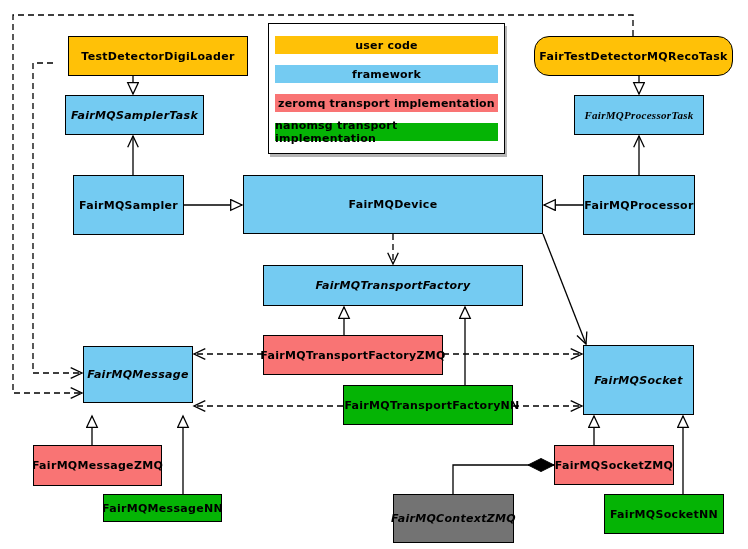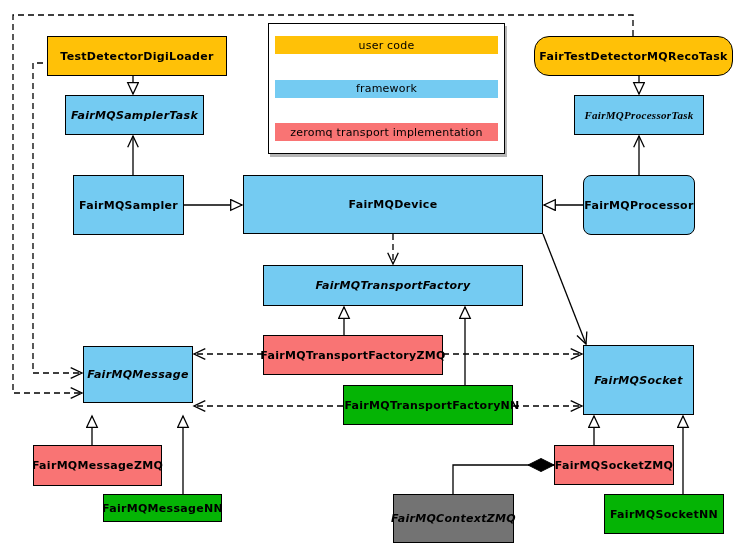--- a/index.html
+++ b/index.html
@@ -47,20 +47,21 @@
     padding: 12px 6px;
   }
   .legend-item {
     height: 18px;
     display: flex;
     align-items: center;
     justify-content: center;
     font-size: 11px;
     color: #000000;
     letter-spacing: 0.2px;
+    font-weight: bold;
   }
 </style>
 </head>
 <body>
 
 <div id="stage">
 
   <svg id="edges-svg" xmlns="http://www.w3.org/2000/svg">
     <defs>
       <marker id="mk-triangle" markerUnits="userSpaceOnUse" markerWidth="14" markerHeight="14" refX="12" refY="6" orient="auto">
@@ -92,38 +93,39 @@
         <polyline points="183,494 183,416" fill="none" stroke="#000000" stroke-width="1.3" marker-end="url(#mk-triangle)"></polyline>
         <polyline points="594,445 594,416" fill="none" stroke="#000000" stroke-width="1.3" marker-end="url(#mk-triangle)"></polyline>
         <polyline points="683,494 683,416" fill="none" stroke="#000000" stroke-width="1.3" marker-end="url(#mk-triangle)"></polyline>
         <polyline points="453,494 453,465 554,465" fill="none" stroke="#000000" stroke-width="1.3" marker-end="url(#mk-diamond)"></polyline>
         <polyline points="53,63 33,63 33,373 82,373" fill="none" stroke="#000000" stroke-width="1.3" stroke-dasharray="6 4" marker-end="url(#mk-open)"></polyline>
         <polyline points="633,36 633,15 13,15 13,393 82,393" fill="none" stroke="#000000" stroke-width="1.3" stroke-dasharray="6 4" marker-end="url(#mk-open)"></polyline>
       </g>
   </svg>
 
   <div id="nodes-layer">
-      <div class="node" style="left: 47px; top: 36px; width: 180px; height: 40px; background: rgb(255, 193, 7);">TestDetectorDigiLoader</div>
+      <div class="node" style="left: 68px; top: 36px; width: 180px; height: 40px; background: rgb(255, 193, 7);">TestDetectorDigiLoader</div>
       <div class="node" style="left: 534px; top: 36px; width: 199px; height: 40px; background: rgb(255, 193, 7); border-radius: 15px;">FairTestDetectorMQRecoTask</div>
       <div class="node abstract" style="left: 65px; top: 95px; width: 139px; height: 40px; background: rgb(116, 203, 242);">FairMQSamplerTask</div>
       <div class="node abstract" style="left: 574px; top: 95px; width: 130px; height: 40px; background: rgb(116, 203, 242); font-family: Liberation Serif, serif;">FairMQProcessorTask</div>
       <div class="node" style="left: 73px; top: 175px; width: 111px; height: 60px; background: rgb(116, 203, 242);">FairMQSampler</div>
       <div class="node" style="left: 243px; top: 175px; width: 300px; height: 59px; background: rgb(116, 203, 242);">FairMQDevice</div>
-      <div class="node" style="left: 583px; top: 175px; width: 112px; height: 60px; background: rgb(116, 203, 242); border-radius: 8px;">FairMQProcessor</div>
+      <div class="node" style="left: 583px; top: 175px; width: 112px; height: 60px; background: rgb(116, 203, 242);">FairMQProcessor</div>
       <div class="node abstract" style="left: 263px; top: 265px; width: 260px; height: 41px; background: rgb(116, 203, 242);">FairMQTransportFactory</div>
       <div class="node" style="left: 263px; top: 335px; width: 180px; height: 40px; background: rgb(249, 116, 116);">FairMQTransportFactoryZMQ</div>
       <div class="node" style="left: 343px; top: 385px; width: 170px; height: 40px; background: rgb(5, 180, 5); padding-left: 8px;">FairMQTransportFactoryNN</div>
       <div class="node abstract" style="left: 83px; top: 346px; width: 110px; height: 57px; background: rgb(116, 203, 242);">FairMQMessage</div>
       <div class="node abstract" style="left: 583px; top: 345px; width: 111px; height: 70px; background: rgb(116, 203, 242);">FairMQSocket</div>
       <div class="node" style="left: 33px; top: 445px; width: 129px; height: 41px; background: rgb(249, 116, 116);">FairMQMessageZMQ</div>
       <div class="node" style="left: 103px; top: 494px; width: 119px; height: 28px; background: rgb(5, 180, 5);">FairMQMessageNN</div>
       <div class="node" style="left: 393px; top: 494px; width: 121px; height: 49px; background: #737373; font-style: italic;">FairMQContextZMQ</div>
       <div class="node" style="left: 554px; top: 445px; width: 120px; height: 40px; background: rgb(249, 116, 116);">FairMQSocketZMQ</div>
       <div class="node" style="left: 604px; top: 494px; width: 120px; height: 40px; background: rgb(5, 180, 5);">FairMQSocketNN</div>
     </div>
 
   <div id="legend-box" style="left: 268px; top: 23px; width: 237px; height: 131px;">
       <div class="legend-item" style="background: rgb(255, 193, 7);">user code</div>
       <div class="legend-item" style="background: rgb(116, 203, 242);">framework</div>
       <div class="legend-item" style="background: rgb(249, 116, 116);">zeromq transport implementation</div>
+      <div class="legend-item" style="background: rgb(5, 180, 5);">nanomsg transport implementation</div>
     </div>
 
 </div>
 
 </body></html>

